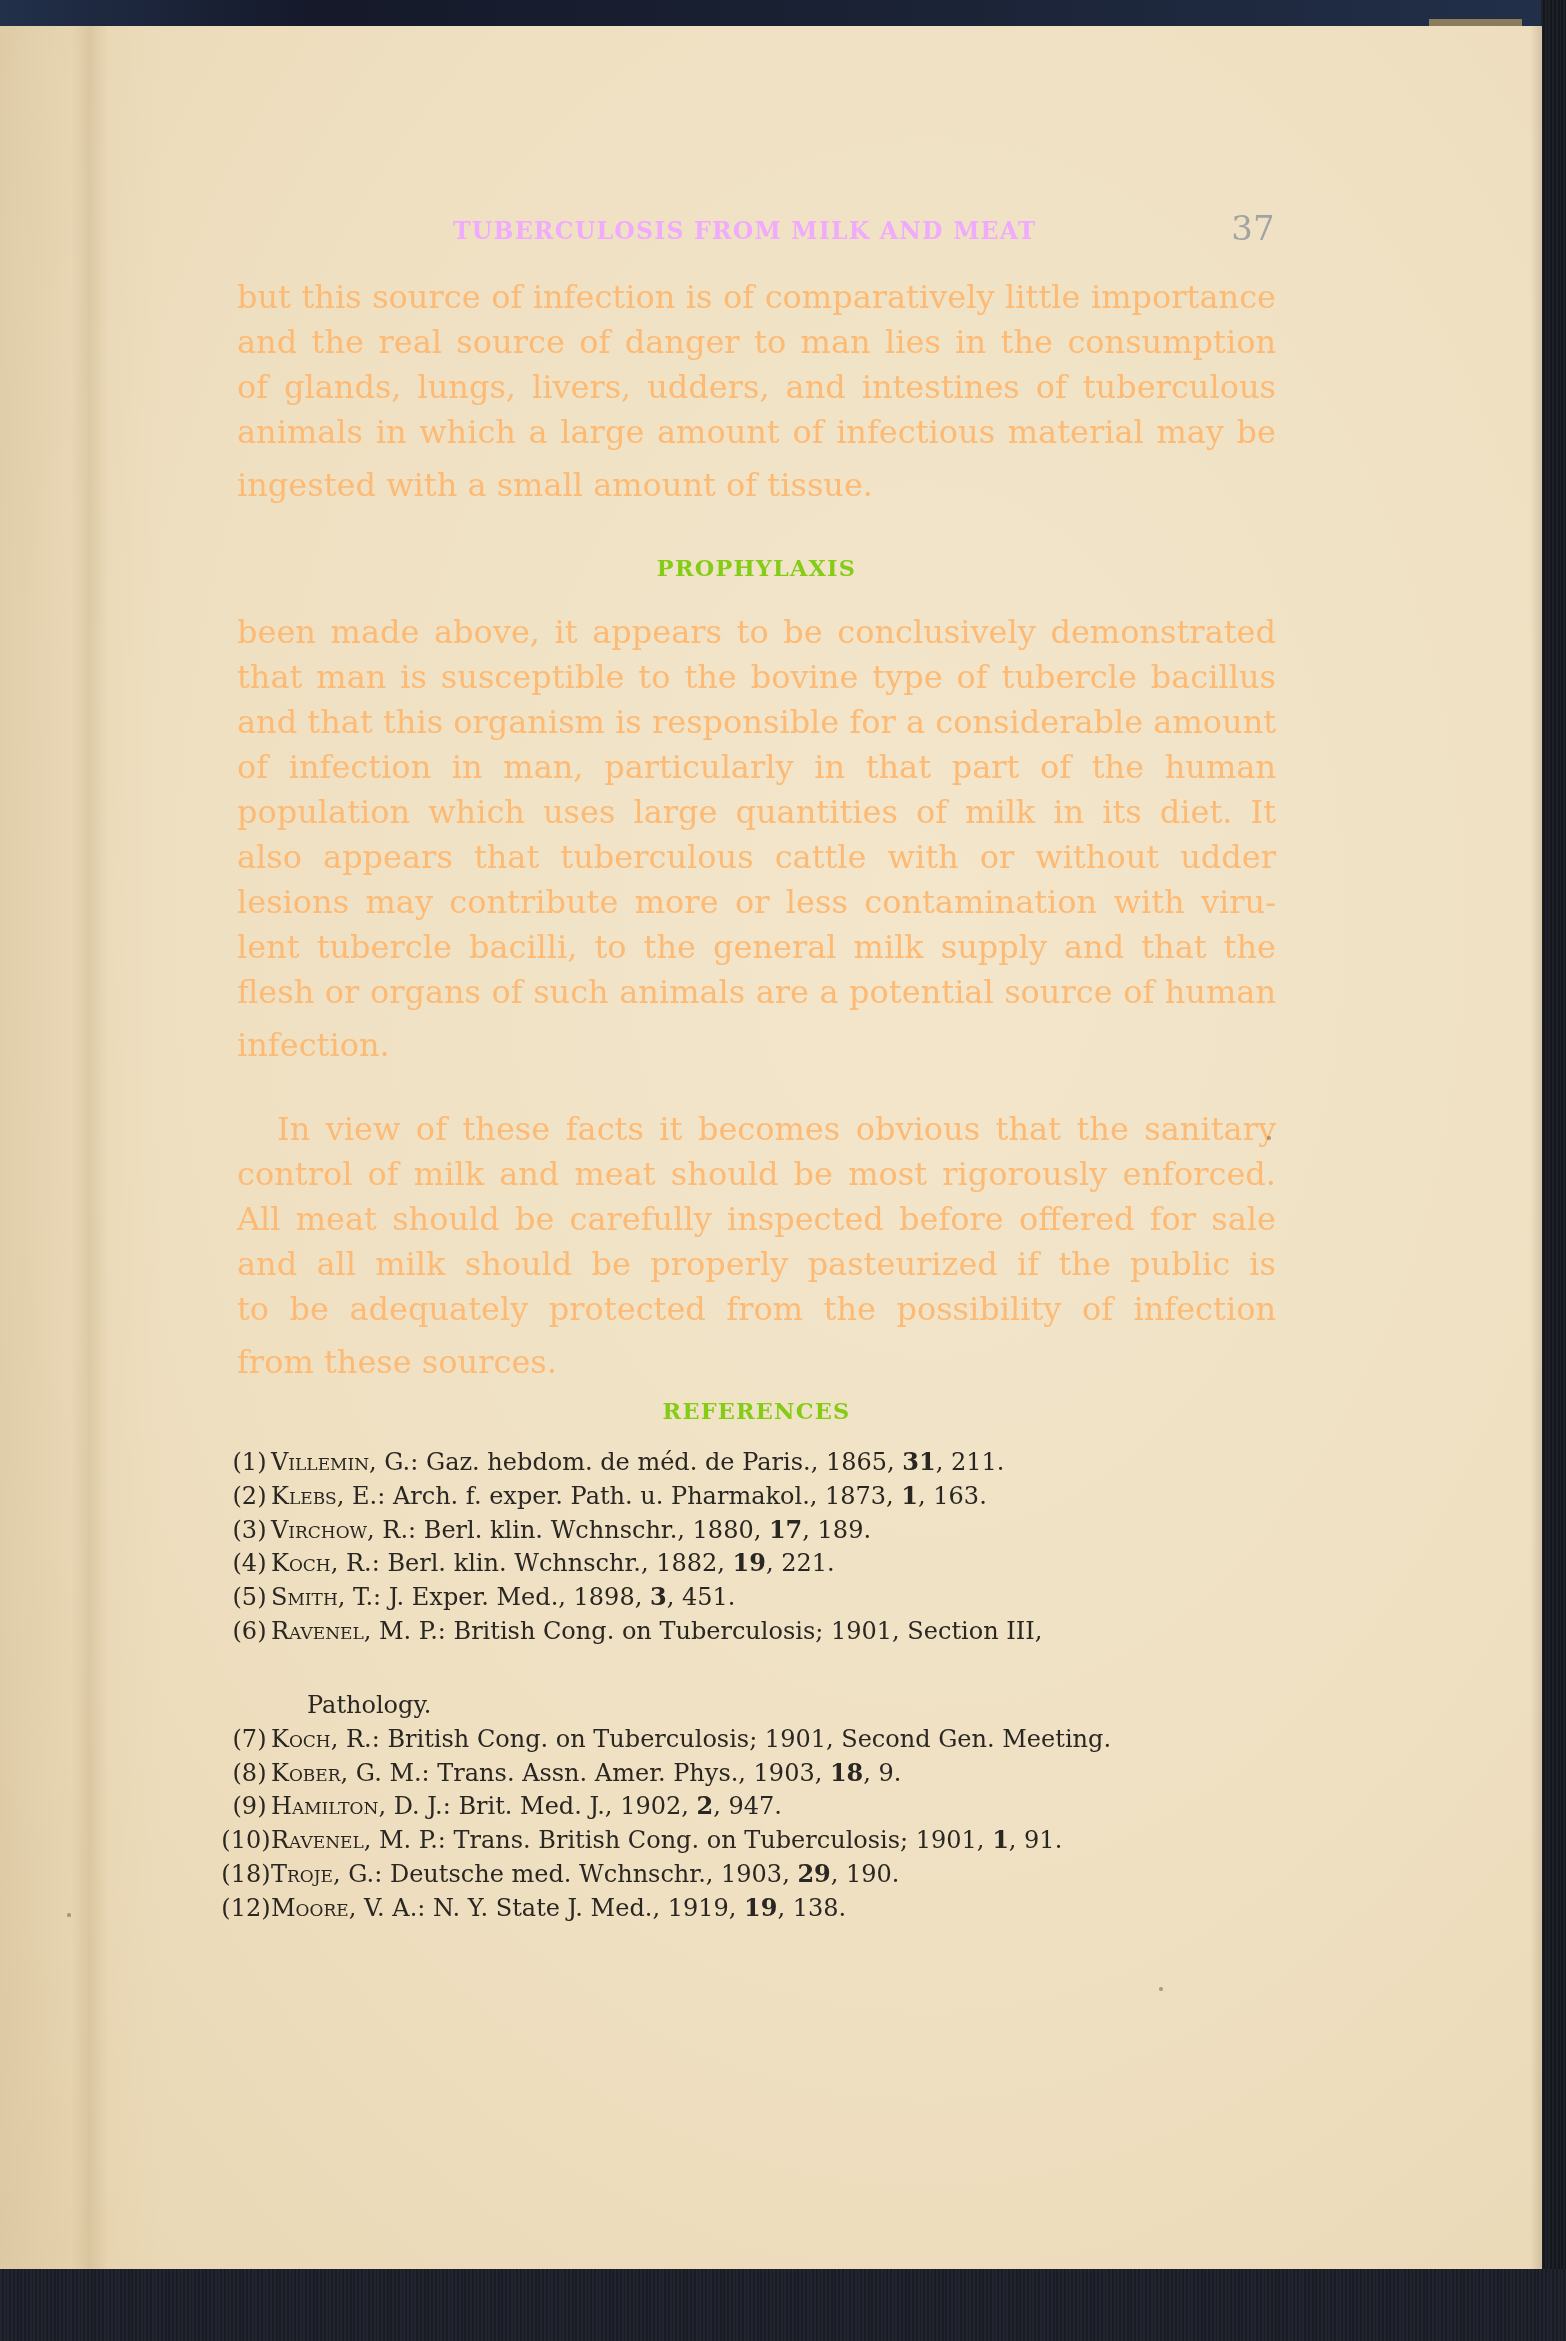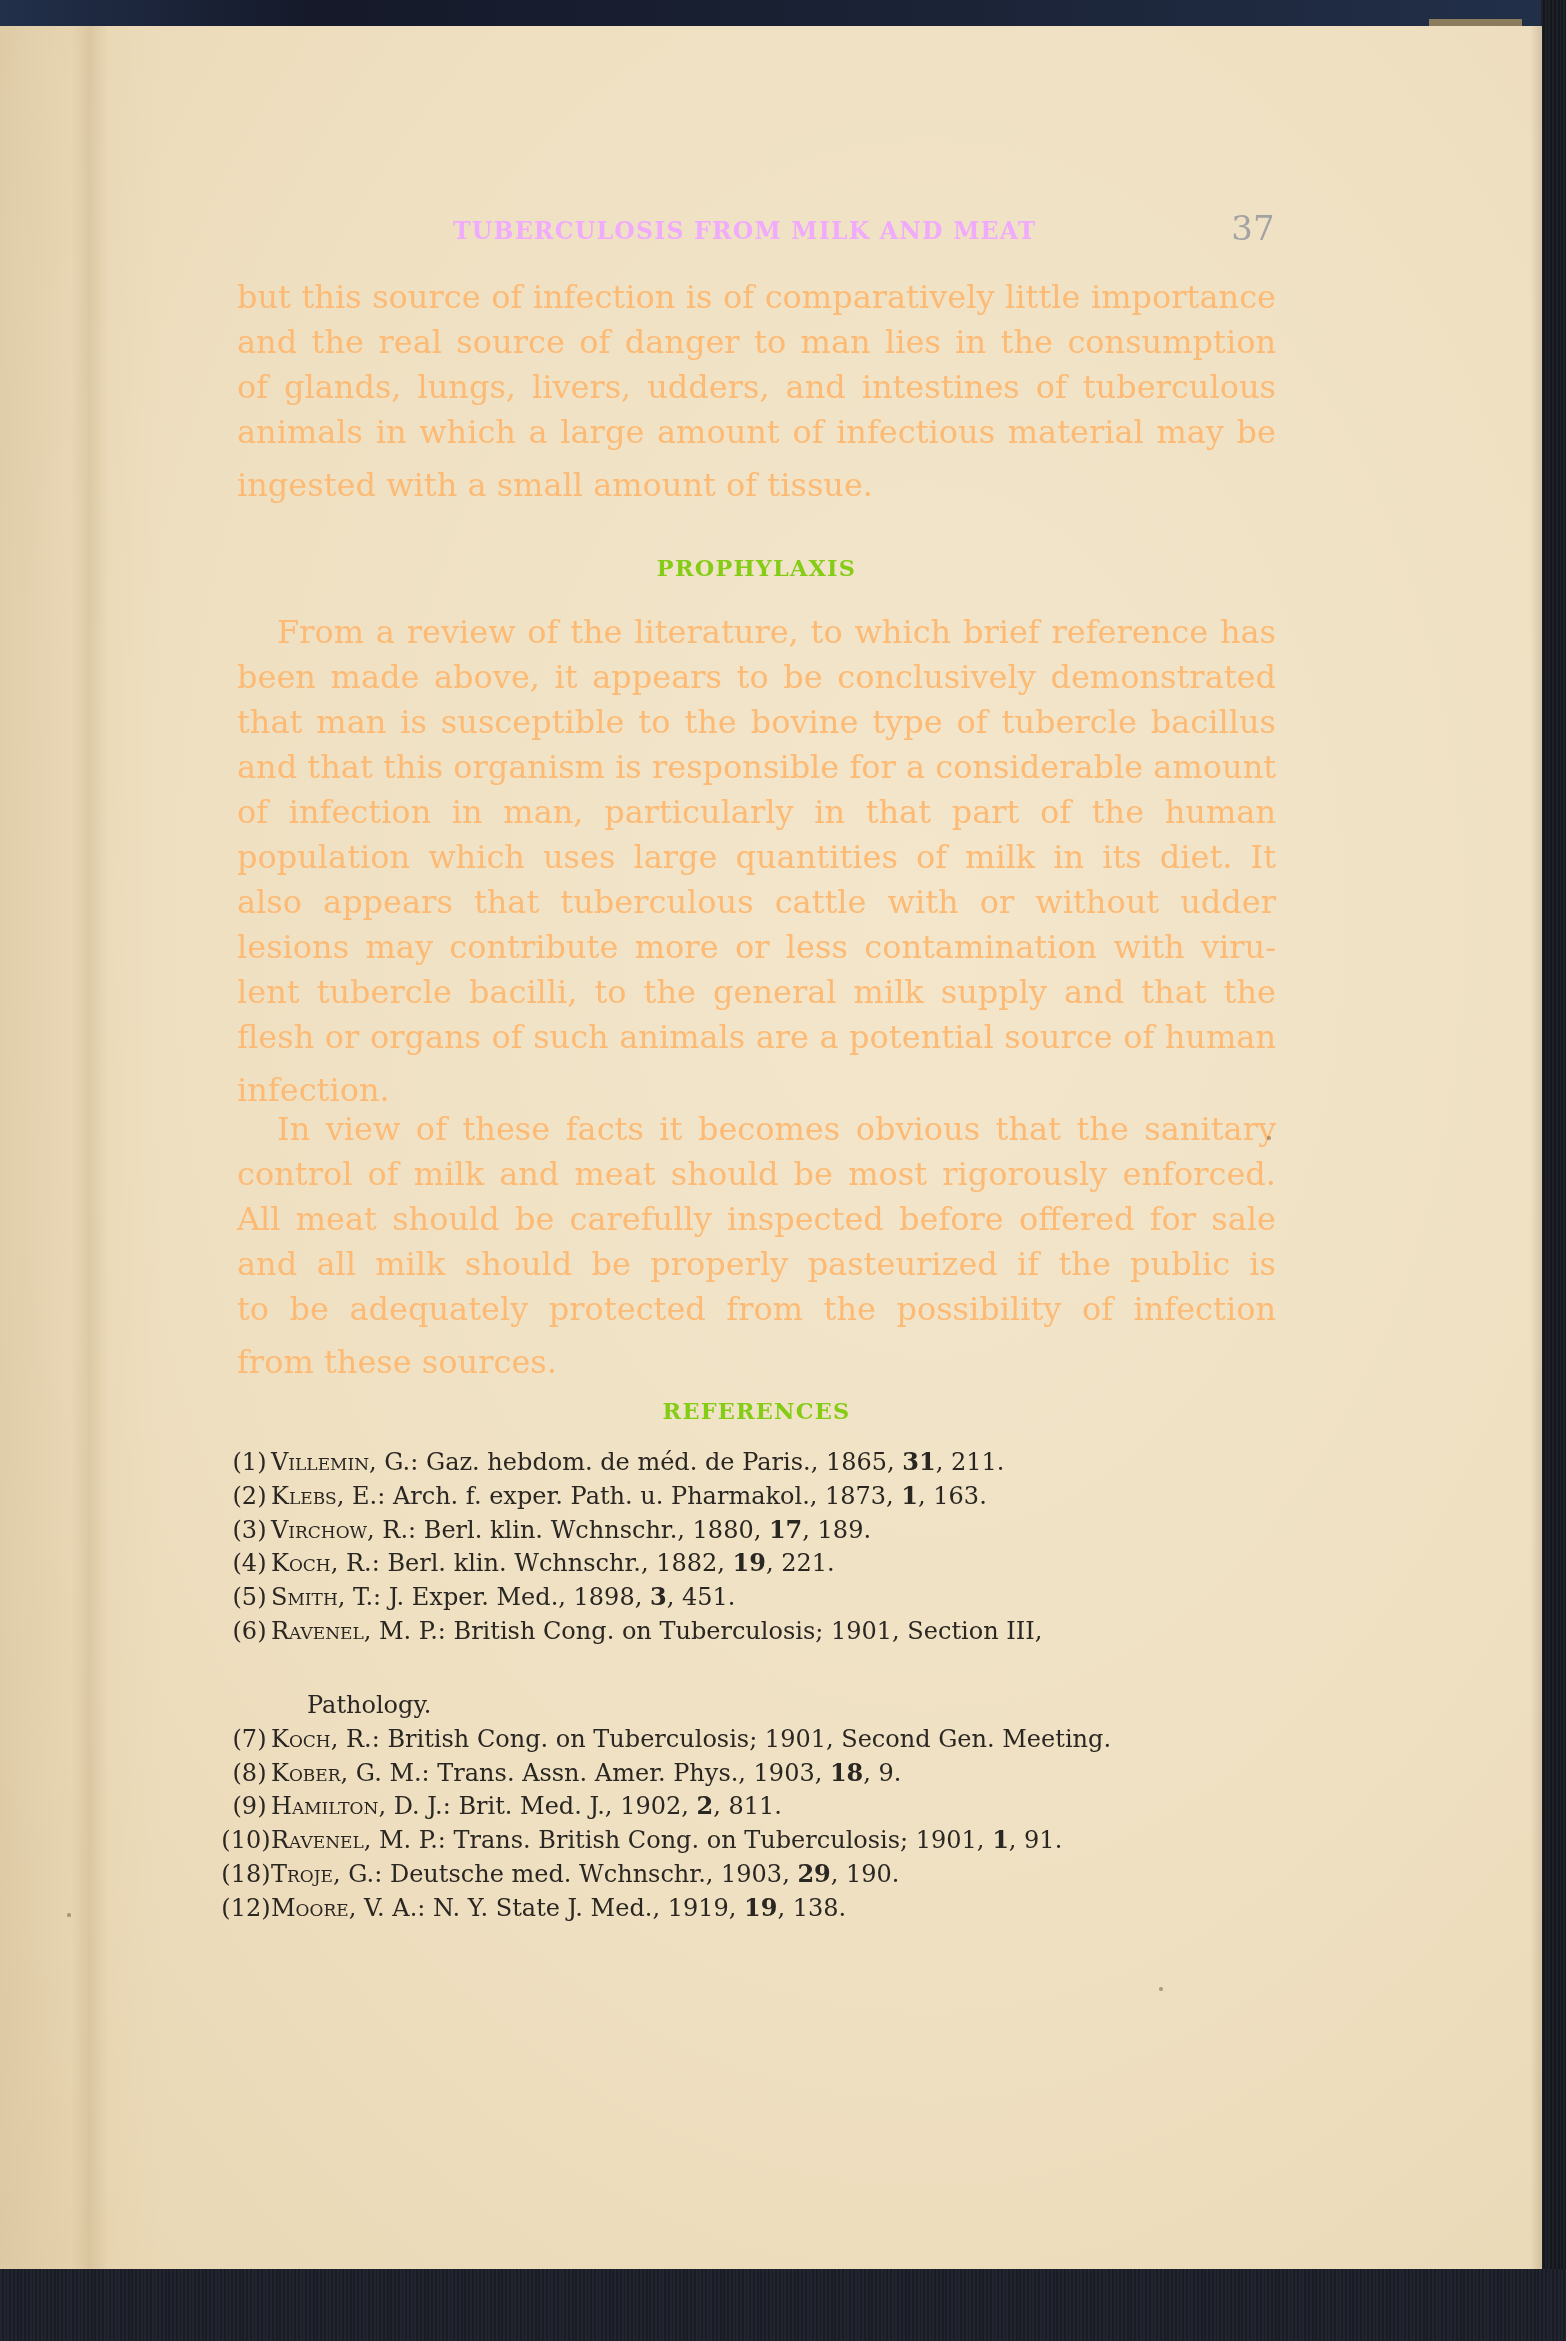--- a/index.html
+++ b/index.html
@@ -206,21 +206,20 @@
   <span class="line">but this source of infection is of comparatively little importance</span>
   <span class="line">and the real source of danger to man lies in the consumption</span>
   <span class="line">of glands, lungs, livers, udders, and intestines of tuberculous</span>
   <span class="line">animals in which a large amount of infectious material may be</span>
   <span class="line last">ingested with a small amount of tissue.</span>
 </div>
 
 <h2 class="heading" style="top:555px;">PROPHYLAXIS</h2>
 
 <div class="para" style="top:610px;">
-  <span class="line indent">From a review of the literature, to which brief reference has</span>
   <span class="line">been made above, it appears to be conclusively demonstrated</span>
   <span class="line">that man is susceptible to the bovine type of tubercle bacillus</span>
   <span class="line">and that this organism is responsible for a considerable amount</span>
   <span class="line">of infection in man, particularly in that part of the human</span>
   <span class="line">population which uses large quantities of milk in its diet.  It</span>
   <span class="line">also appears that tuberculous cattle with or without udder</span>
   <span class="line">lesions may contribute more or less contamination with viru-</span>
   <span class="line">lent tubercle bacilli, to the general milk supply and that the</span>
   <span class="line">flesh or organs of such animals are a potential source of human</span>
   <span class="line last">infection.</span>
@@ -257,21 +256,21 @@
     <span class="ref-num">(6)</span><span class="ref-author">Ravenel</span><span>, M. P.:</span><span> British Cong. on Tuberculosis; 1901, Section III,</span>
     <span class="ref-cont">Pathology.</span>
   </li>
   <li class="ref">
     <span class="ref-num">(7)</span><span class="ref-author">Koch</span><span>, R.:</span><span> British Cong. on Tuberculosis; 1901, Second Gen. Meeting.</span>
   </li>
   <li class="ref">
     <span class="ref-num">(8)</span><span class="ref-author">Kober</span><span>, G. M.:</span><span> Trans. Assn. Amer. Phys., 1903, </span><span class="ref-vol">18</span><span>, 9.</span>
   </li>
   <li class="ref">
-    <span class="ref-num">(9)</span><span class="ref-author">Hamilton</span><span>, D. J.:</span><span> Brit. Med. J., 1902, </span><span class="ref-vol">2</span><span>, 811.</span>
+    <span class="ref-num">(9)</span><span class="ref-author">Hamilton</span><span>, D. J.:</span><span> Brit. Med. J., 1902, </span><span class="ref-vol">2</span><span>, 947.</span>
   </li>
   <li class="ref">
     <span class="ref-num" style="left:-13.7px;">(10)</span><span class="ref-author">Ravenel</span><span>, M. P.:</span><span> Trans. British Cong. on Tuberculosis; 1901, </span><span class="ref-vol">1</span><span>, 91.</span>
   </li>
   <li class="ref">
     <span class="ref-num" style="left:-13.7px;">(18)</span><span class="ref-author">Troje</span><span>, G.:</span><span> Deutsche med. Wchnschr., 1903, </span><span class="ref-vol">29</span><span>, 190.</span>
   </li>
   <li class="ref">
     <span class="ref-num" style="left:-13.7px;">(12)</span><span class="ref-author">Moore</span><span>, V. A.:</span><span> N. Y. State J. Med., 1919, </span><span class="ref-vol">19</span><span>, 138.</span>
   </li>

